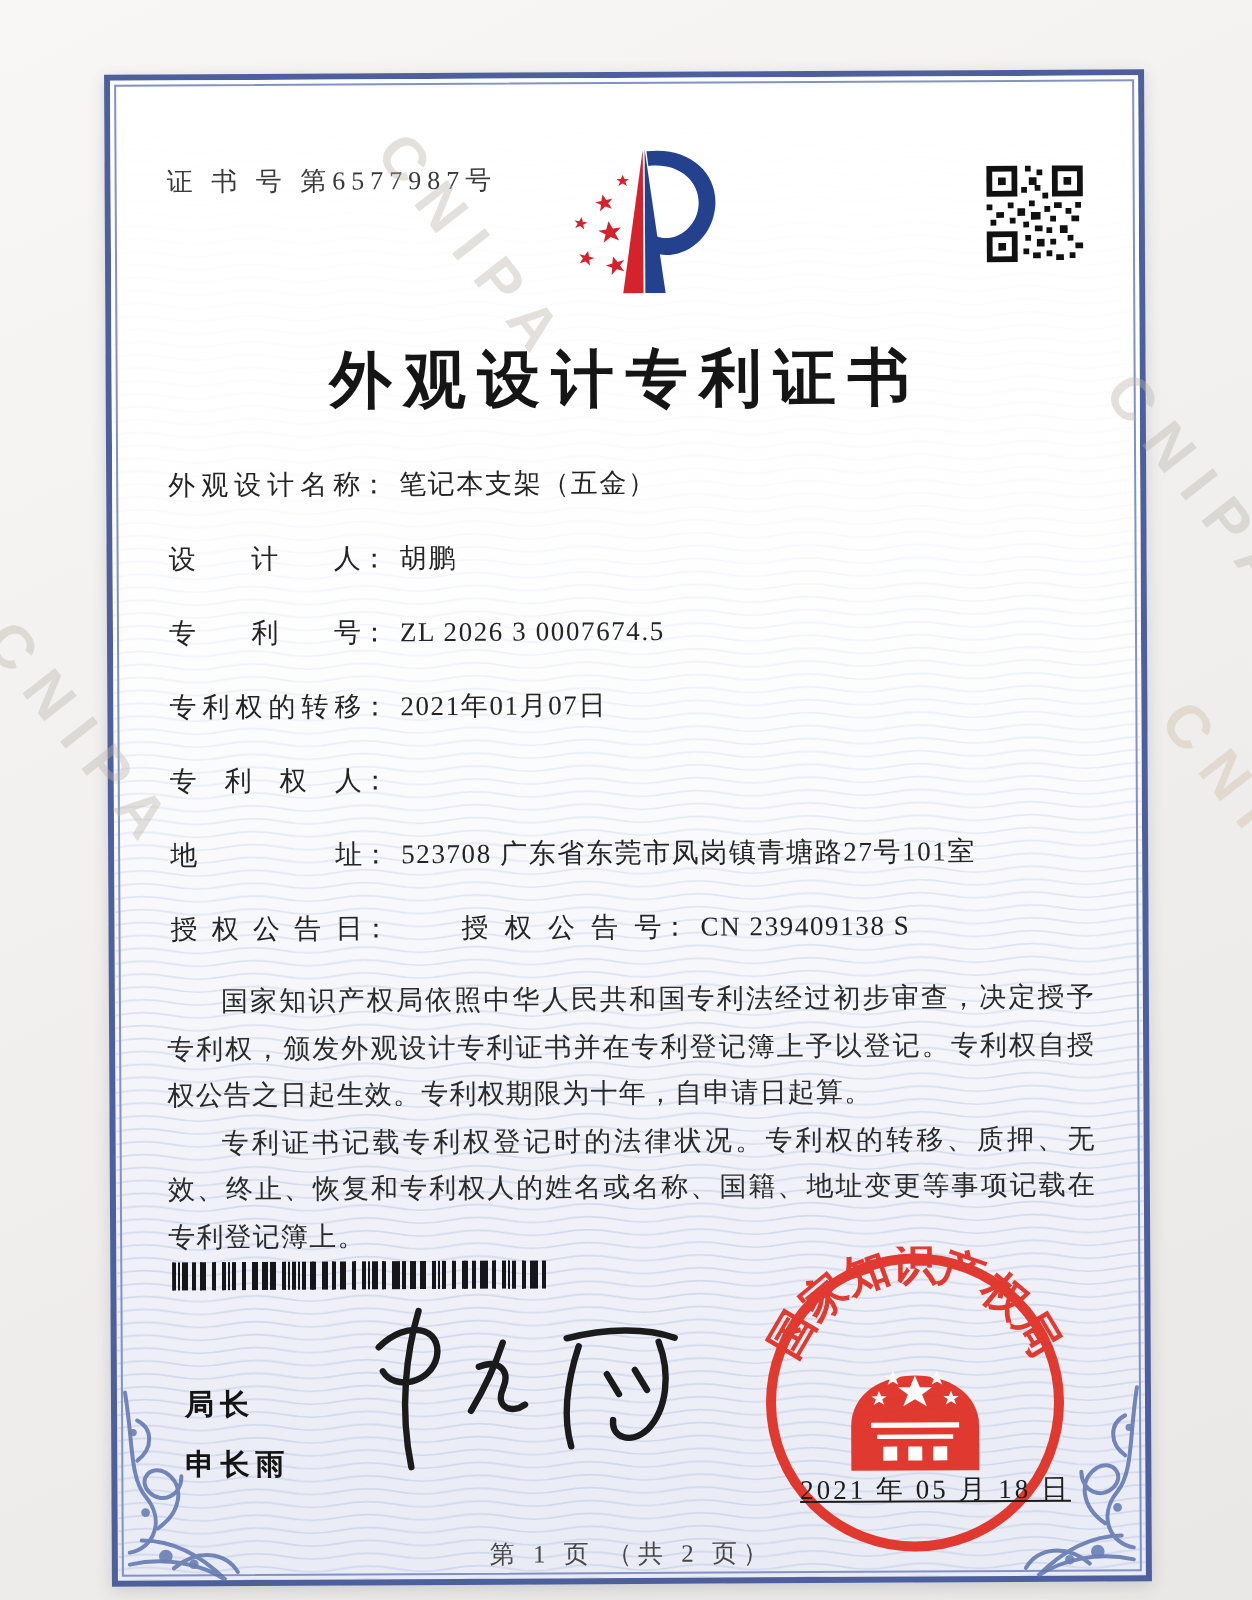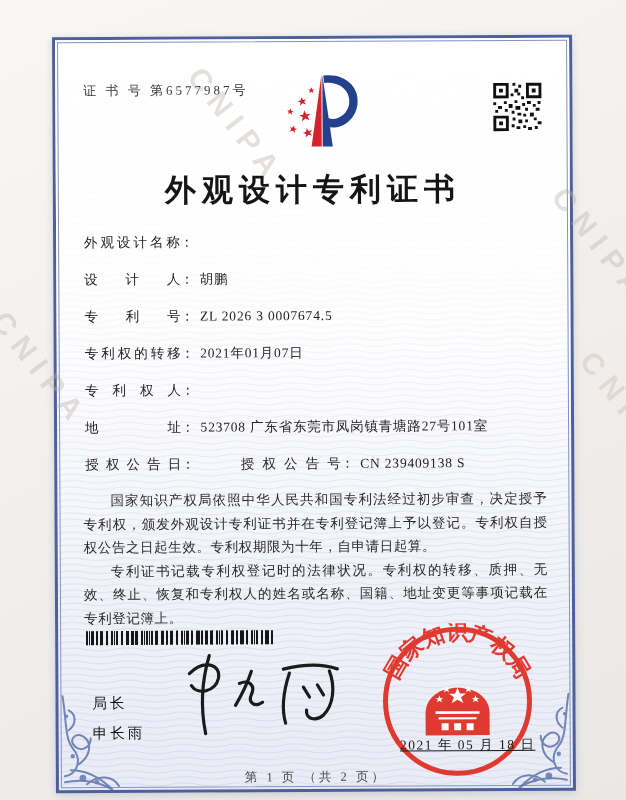--- a/index.html
+++ b/index.html
@@ -32,37 +32,37 @@
   }
   .logo{position:absolute;top:28px;left:222px;width:92px;height:92px;}
   .qr{position:absolute;top:43px;right:26px;width:52px;height:52px;}
   .title{
     position:absolute;top:130px;left:0;right:0;text-align:center;
     font-size:31px;font-weight:700;letter-spacing:6px;color:#151515;
   }
   .fields{position:absolute;top:184px;left:28px;right:22px;}
   .field-row{height:37px;display:flex;align-items:center;font-size:13.5px;color:#242424;}
   .flabel{display:inline-block;width:96px;text-align:justify;text-align-last:justify;letter-spacing:0;}
-  .flabel2{display:inline-block;width:100px;text-align:justify;text-align-last:justify;margin-left:40px;}
+  .flabel2{display:inline-block;width:100px;text-align:justify;text-align-last:justify;margin-left:30px;}
   .colon{margin-right:6px;}
   .fvalue{letter-spacing:0.8px;}
   .paras{
     position:absolute;top:449px;left:26px;right:24px;
     font-size:13.5px;line-height:23.5px;color:#2a2a2a;text-align:justify;
   }
   .paras p{margin:0;text-indent:2em;letter-spacing:0.6px;}
   .barcode{
     position:absolute;top:591px;left:28px;width:188px;height:14px;
     background-image:
       repeating-linear-gradient(90deg,#15151a 0 2px,transparent 2px 5px),
       repeating-linear-gradient(90deg,#15151a 0 1px,transparent 1px 7px),
       repeating-linear-gradient(90deg,transparent 0 3px,#15151a 3px 4px,transparent 4px 11px);
   }
   .director{position:absolute;left:34px;top:648px;font-family:"Liberation Sans","DejaVu Sans",sans-serif;
-    font-size:14.5px;font-weight:400;color:#141414;letter-spacing:3px;line-height:30px;}
+    font-size:14.5px;font-weight:700;color:#141414;letter-spacing:3px;line-height:30px;}
   .signature{position:absolute;left:105px;top:606px;width:190px;height:100px;}
   .seal{position:absolute;left:321px;top:585px;width:156px;height:156px;opacity:0.92;}
   .issue-date{
     position:absolute;left:327px;top:698px;width:164px;text-align:center;
     font-size:13.5px;letter-spacing:1.5px;color:#1c1c1c;z-index:5;text-decoration:underline;
   }
   .footer{
     position:absolute;top:730px;left:0;right:0;text-align:center;
     font-size:12.5px;letter-spacing:3px;color:#474747;
   }
@@ -197,20 +197,21 @@
         <rect x="45" y="47" width="3" height="3"></rect>
       </g>
     </svg>
 
     <div class="title">外观设计专利证书</div>
 
     <div class="fields">
       <div class="field-row">
         <span class="flabel">外观设计名称</span>
           <span class="colon">：</span>
+          <span class="fvalue">笔记本支架（五金）</span>
       </div>
       <div class="field-row">
         <span class="flabel">设计人</span>
           <span class="colon">：</span>
           <span class="fvalue">胡鹏</span>
       </div>
       <div class="field-row">
         <span class="flabel">专利号</span>
           <span class="colon">：</span>
           <span class="fvalue">ZL 2026 3 0007674.5</span>

